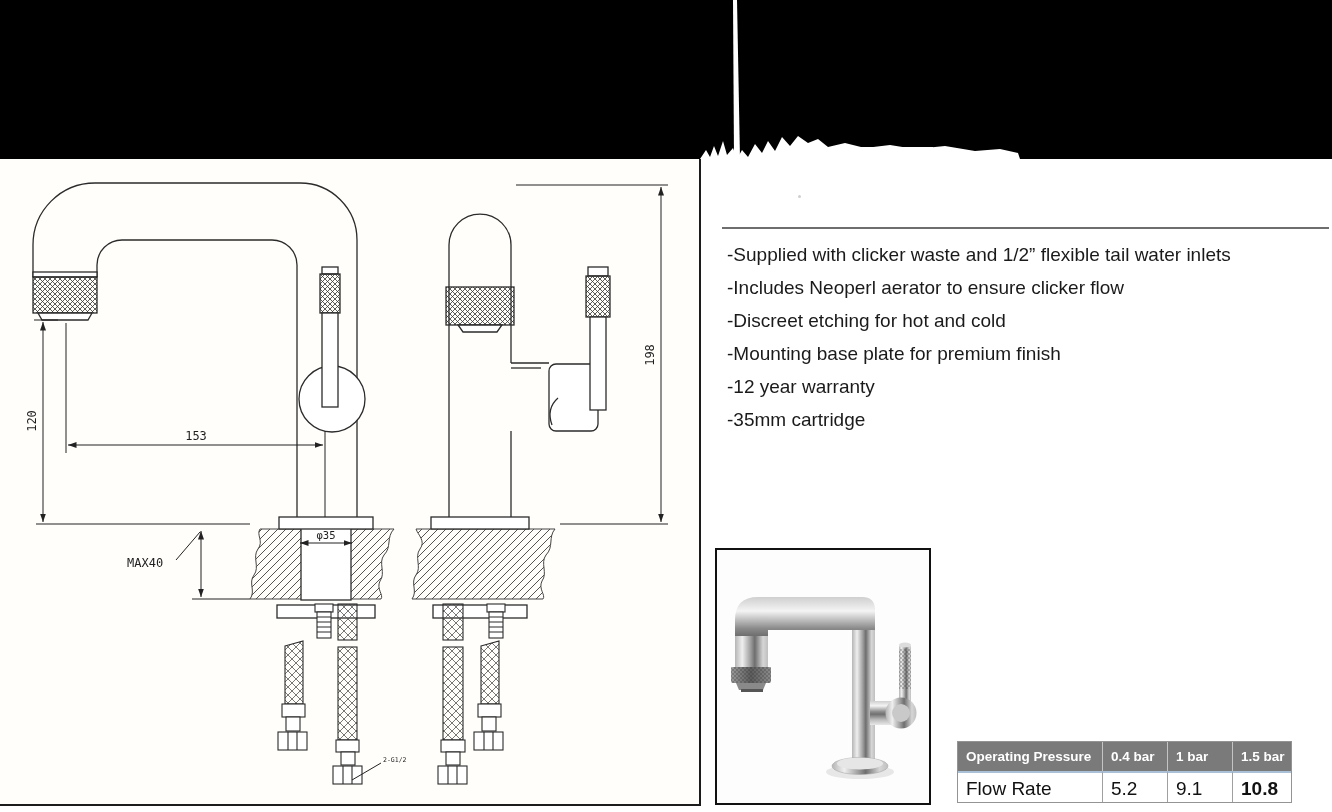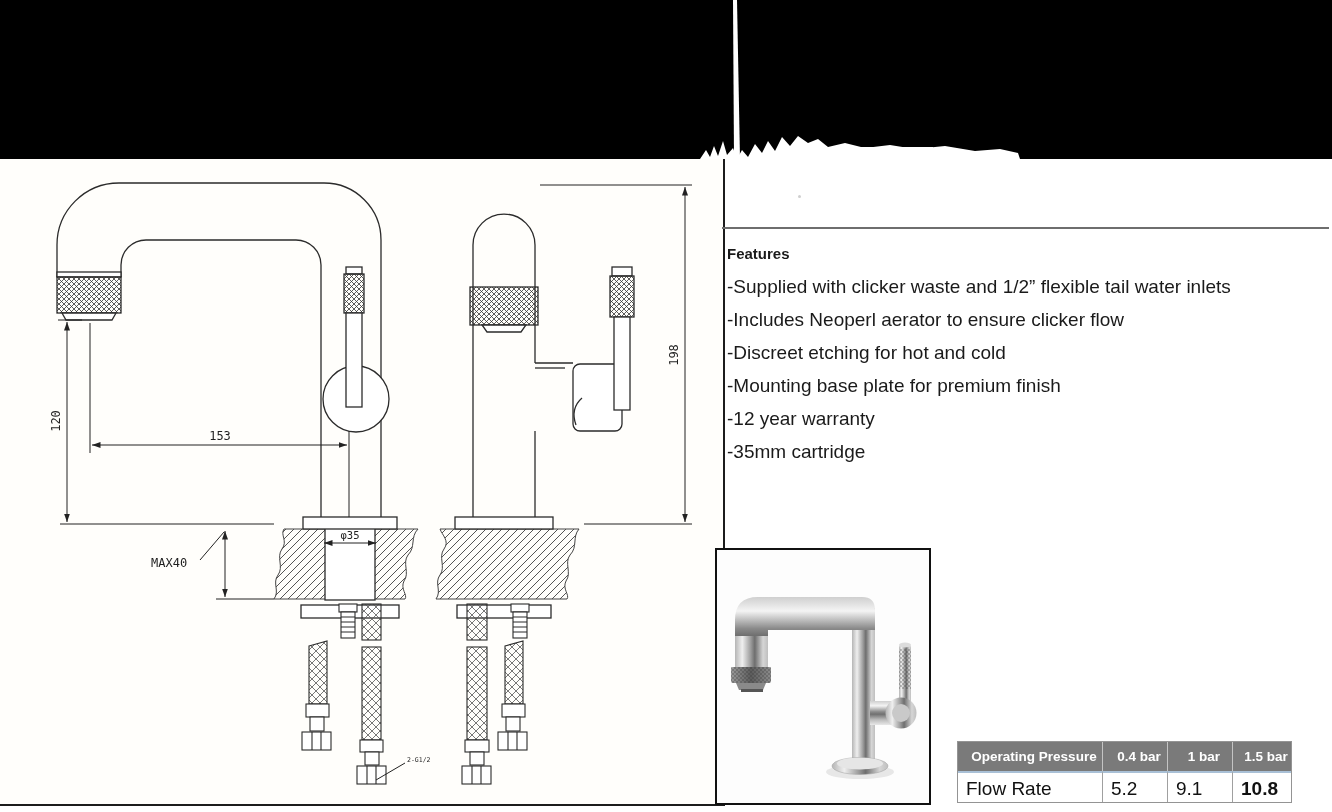--- a/index.html
+++ b/index.html
@@ -5,42 +5,42 @@
   html,body{margin:0;padding:0;background:#ffffff;}
   #page{position:relative;width:1332px;height:812px;background:#ffffff;overflow:hidden;
         font-family:"Liberation Sans",sans-serif;}
 
   
   #banner{position:absolute;left:0;top:0;width:1332px;height:159px;background:#000000;}
   #banner svg{position:absolute;left:0;top:0;}
 
   
   #drawing-panel{position:absolute;left:0;top:159px;width:699px;height:645px;
-                 background:#fffefb;border-right:2px solid #1c1c1c;border-bottom:2px solid #1c1c1c;padding-left:24px;}
+                 background:#fffefb;border-right:2px solid #1c1c1c;border-bottom:2px solid #1c1c1c;}
   #drawing-panel svg{display:block;}
   .dimtxt{font-family:"DejaVu Sans Mono",monospace;fill:#1f1f1f;}
 
   
   #rule{position:absolute;left:722px;top:227px;width:607px;height:2px;background:#6e6e6e;}
   #speck{position:absolute;left:798px;top:195px;width:3px;height:3px;background:#cfcfcf;border-radius:50%;}
   #features{position:absolute;left:727px;top:245px;width:600px;color:#1a1a1a;}
   #features h3{margin:0 0 14px 0;font-size:15px;line-height:18px;font-weight:bold;}
   #features p{margin:0 0 14px 0;font-size:19px;line-height:19px;}
 
   
   #photo-box{position:absolute;left:715px;top:548px;width:216px;height:257px;
              background:#fdfdfd;border:2px solid #111111;box-sizing:border-box;}
 
   
   #spec-table{position:absolute;left:957px;top:741px;width:333px;border:1px solid #949494;
               box-sizing:content-box;font-family:"Liberation Sans",sans-serif;}
   .trow{display:grid;grid-template-columns:145px 65px 65px 58px;}
   .thead .tcell{background:#7a7a7a;color:#ffffff;font-weight:bold;font-size:13.5px;
                 height:29px;line-height:29px;padding-left:8px;border-right:1px solid #c4c4c4;
-                box-sizing:border-box;text-align:center;}
+                box-sizing:border-box;}
   .thead .tcell:last-child{border-right:none;}
   .tbody .tcell{background:#ffffff;color:#111111;font-size:19px;height:31px;line-height:31px;
                 padding-left:8px;border-right:1px solid #a0a0a0;border-top:2px solid #a9c0d6;
                 box-sizing:border-box;}
   .tbody .tcell:last-child{border-right:none;font-weight:bold;}
 </style>
 </head>
 <body>
 
 <div id="page">
@@ -183,21 +183,20 @@
         <text class="dimtxt" font-size="10.5" text-anchor="middle" x="326" y="380">φ35</text>
         <text class="dimtxt" font-size="6.5" x="383" y="603">2-G1/2</text>
       </g>
     </svg>
   </div>
 
   <div id="rule"></div>
   <div id="speck"></div>
 
   <div id="features">
-    <h3>Features</h3>
     <p>-Supplied with clicker waste and 1/2” flexible tail water inlets</p>
     <p>-Includes Neoperl aerator to ensure clicker flow</p>
     <p>-Discreet etching for hot and cold</p>
     <p>-Mounting base plate for premium finish</p>
     <p>-12 year warranty</p>
     <p>-35mm cartridge</p>
   </div>
 
   <div id="photo-box">
     <svg width="212" height="253" viewBox="0 0 212 253">

